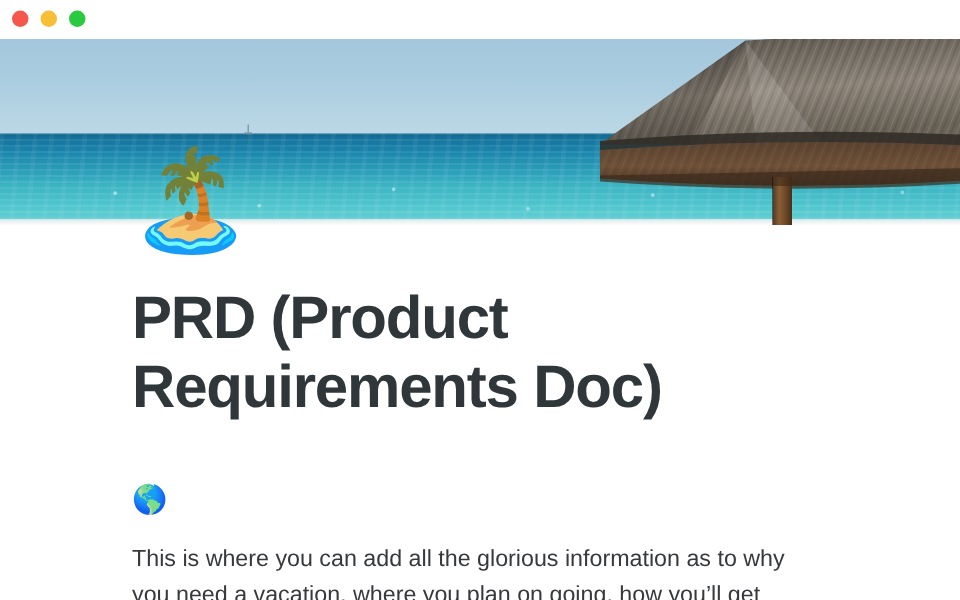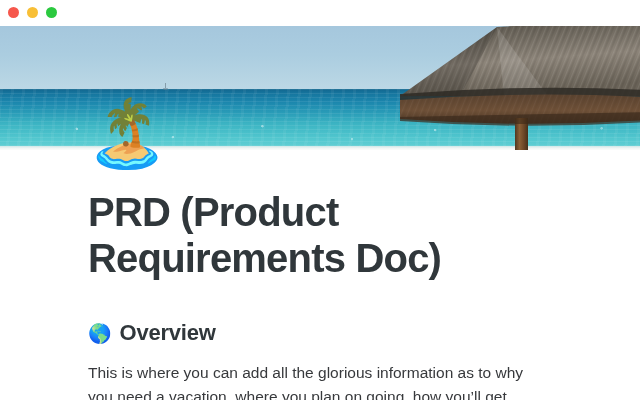--- a/index.html
+++ b/index.html
@@ -294,21 +294,20 @@
 
   <div id="page-icon">🏝️</div>
 
   <div id="doc-body">
     <div class="content">
 
       <h1 id="page-title">PRD (Product Requirements Doc)</h1>
 
       <h2 id="overview-heading">
         <span class="heading-emoji">🌎</span>
-        <span>Overview</span>
       </h2>
 
       <p id="overview-paragraph">This is where you can add all the glorious information as to why you need a vacation, where you plan on going, how you’ll get there, and the benefit of</p>
 
     </div>
   </div>
 
 </div>
 
 </body></html>

